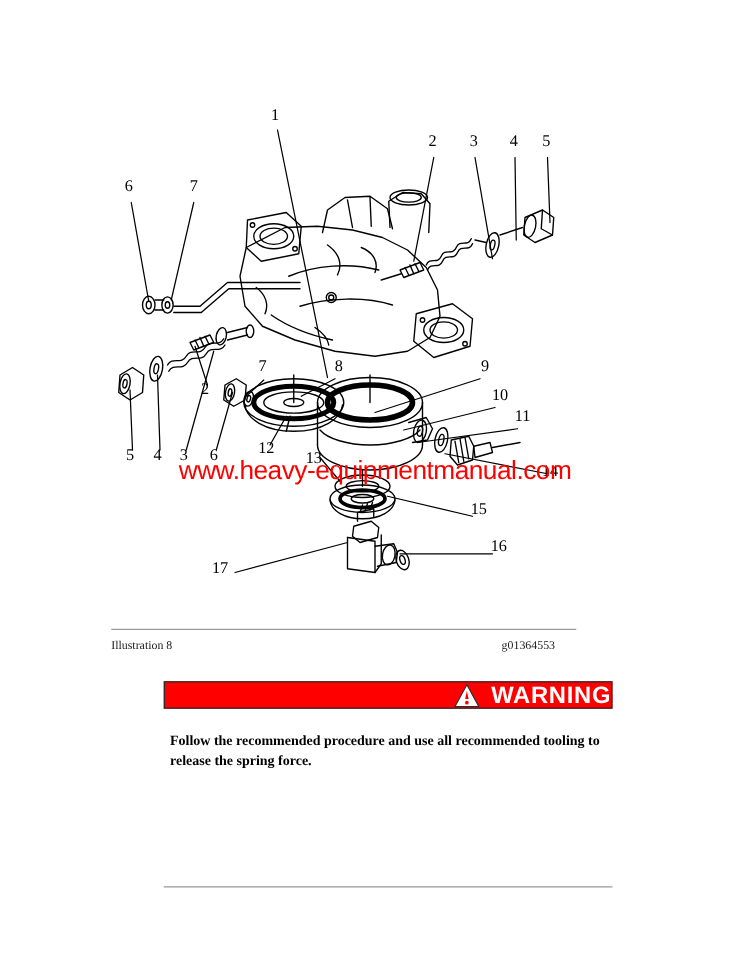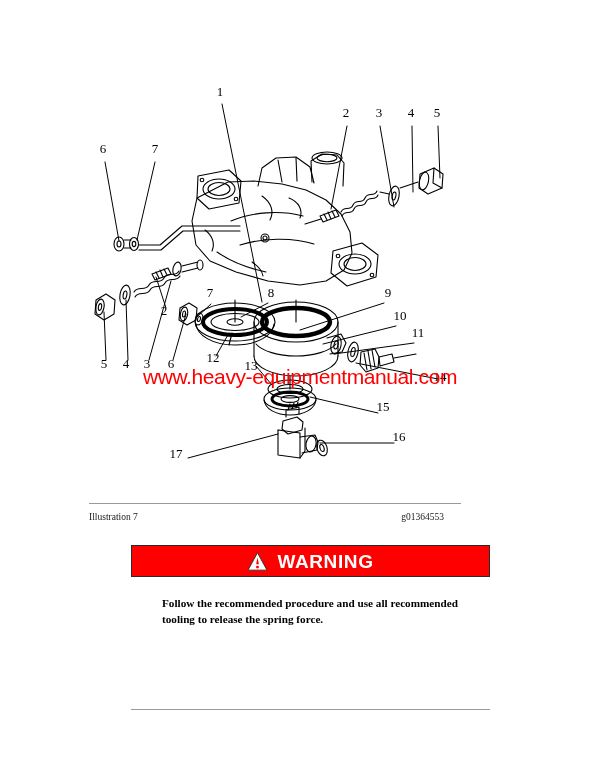--- a/index.html
+++ b/index.html
@@ -85,26 +85,26 @@
   
   #warning-box {
     position: absolute;
     left: 131px;
     top: 545px;
     width: 359px;
   }
   #warning-banner {
     box-sizing: border-box;
     width: 100%;
-    height: 32px;
+    height: 22px;
     background: #fe0000;
     border: 1px solid #2b2b2b;
     display: flex;
     align-items: center;
-    justify-content: center;
+    justify-content: flex-end;
     gap: 9px;
   }
   #warning-icon {
     width: 21px;
     height: 19px;
     display: block;
   }
   #warning-title {
     font-family: "Liberation Sans", sans-serif;
     font-size: 19px;
@@ -120,21 +120,21 @@
     width: 350px;
   }
   .warning-para {
     font-family: "Liberation Serif", serif;
     font-size: 11.2px;
     font-weight: bold;
     color: #000000;
     line-height: 1.42;
     margin: 0 0 15px 0;
   }
-  .warning-para:last-child { margin-bottom: 0; margin-left: 26px; }
+  .warning-para:last-child { margin-bottom: 0; }
 
   #footer-rule {
     position: absolute;
     left: 131px;
     top: 709px;
     width: 359px;
     height: 1px;
     background: #9a9a9a;
   }
 </style>
@@ -334,21 +334,21 @@
           <text x="399" y="441" text-anchor="middle">16</text>
           <text x="176" y="458" text-anchor="middle">17</text>
         </g>
     </svg>
   </div>
 
   <div id="watermark">www.heavy-equipmentmanual.com</div>
 
   <div id="caption-rule"></div>
   <div id="caption-row">
-    <span id="caption-label">Illustration 7</span>
+    <span id="caption-label">Illustration 8</span>
     <span id="caption-id">g01364553</span>
   </div>
 
   <div id="warning-box">
     <div id="warning-banner">
       <svg id="warning-icon" viewBox="0 0 24 22">
         <path d="M12 1 L23 21 L1 21 Z" fill="#ffffff" stroke="#2b2b2b" stroke-width="1"></path>
         <path d="M12 6.5 L13.6 14.2 L10.4 14.2 Z" fill="#fe0000"></path>
         <circle cx="12" cy="17.5" r="1.7" fill="#fe0000"></circle>
       </svg>

